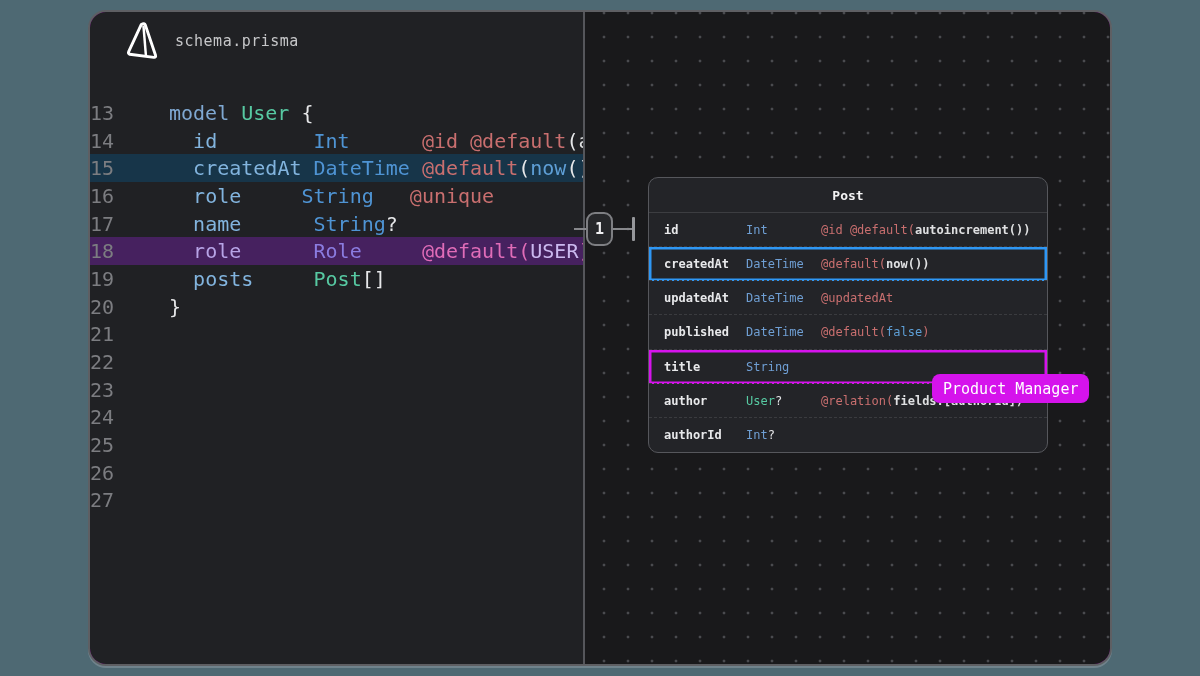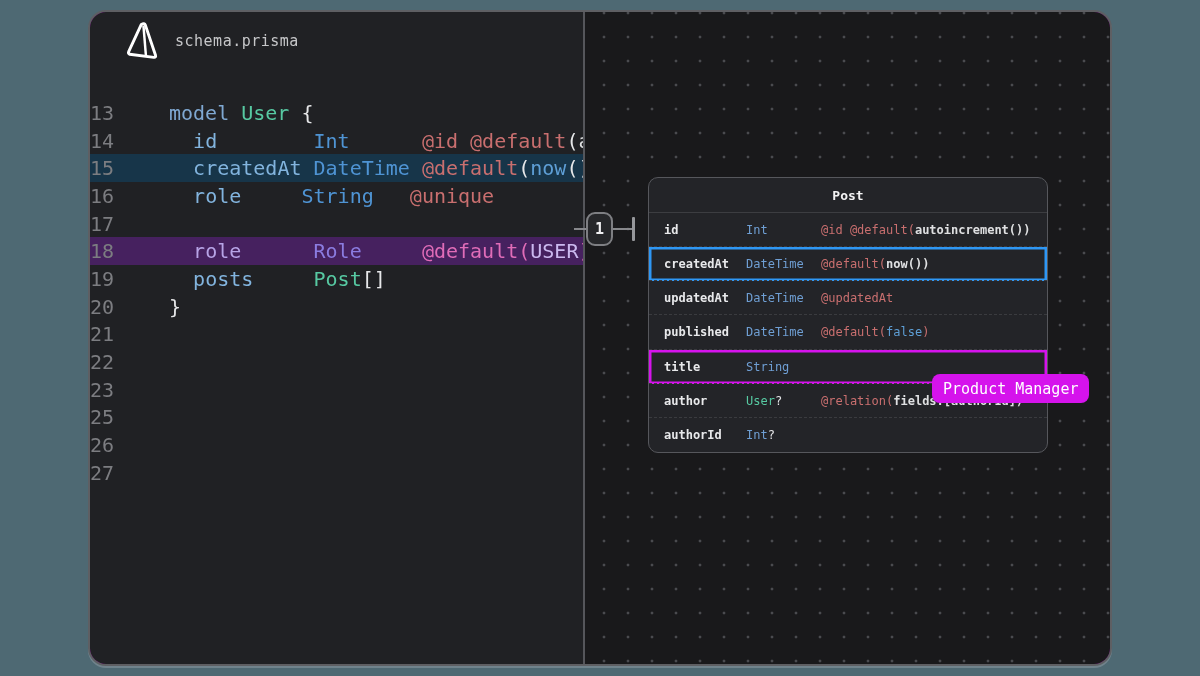--- a/index.html
+++ b/index.html
@@ -90,27 +90,28 @@
           <path d="M14.5 2.2 L3.2 26.5 Q2.4 28.2 4.1 28.9 L25.7 31.6 Q27.8 31.8 27.2 29.8 L18.2 3.0 Q17.3 0.6 14.5 2.2 Z" stroke="#ffffff" stroke-width="2.6" stroke-linejoin="round"></path>
           <path d="M16.4 3.2 L18.6 29.8" stroke="#ffffff" stroke-width="2.2"></path>
         </svg>
         <span class="file-name">schema.prisma</span>
       </div>
       <div class="code" id="code-area">
           <div class="line"><span class="gutter">13</span><span class="src"><span class="tk-kw">model </span><span class="tk-model">User</span><span class="tk-plain"> {</span></span></div>
           <div class="line"><span class="gutter">14</span><span class="src"><span class="tk-plain">  </span><span class="tk-field">id</span><span class="tk-plain">        </span><span class="tk-type">Int</span><span class="tk-plain">      </span><span class="tk-attr">@id @default</span><span class="tk-plain">(</span><span class="tk-fn">autoincrement</span></span></div>
           <div class="line hl-blue"><span class="gutter">15</span><span class="src"><span class="tk-plain">  </span><span class="tk-field">createdAt</span><span class="tk-plain"> </span><span class="tk-type">DateTime</span><span class="tk-plain"> </span><span class="tk-attr">@default</span><span class="tk-plain">(</span><span class="tk-const">now</span><span class="tk-plain">())</span></span></div>
           <div class="line"><span class="gutter">16</span><span class="src"><span class="tk-plain">  </span><span class="tk-field">role</span><span class="tk-plain">     </span><span class="tk-type">String</span><span class="tk-plain">   </span><span class="tk-attr">@unique</span></span></div>
-          <div class="line"><span class="gutter">17</span></div>
+          <div class="line"><span class="gutter">17</span><span class="src"><span class="tk-plain">  </span><span class="tk-field">name</span><span class="tk-plain">      </span><span class="tk-type">String</span><span class="tk-plain">?</span></span></div>
           <div class="line hl-purple"><span class="gutter">18</span><span class="src"><span class="tk-pplain">  </span><span class="tk-pfield">role</span><span class="tk-pplain">      </span><span class="tk-ptype">Role</span><span class="tk-pplain">     </span><span class="tk-pattr">@default</span><span class="tk-pattr">(</span><span class="tk-pplain">USER</span><span class="tk-pattr">)</span></span></div>
           <div class="line"><span class="gutter">19</span><span class="src"><span class="tk-plain">  </span><span class="tk-field">posts</span><span class="tk-plain">     </span><span class="tk-model">Post</span><span class="tk-plain">[]</span></span></div>
           <div class="line"><span class="gutter">20</span><span class="src"><span class="tk-plain">}</span></span></div>
           <div class="line"><span class="gutter">21</span><span class="src"></span></div>
           <div class="line"><span class="gutter">22</span><span class="src"></span></div>
           <div class="line"><span class="gutter">23</span><span class="src"></span></div>
+          <div class="line"><span class="gutter">24</span><span class="src"></span></div>
           <div class="line"><span class="gutter">25</span><span class="src"></span></div>
           <div class="line"><span class="gutter">26</span><span class="src"></span></div>
           <div class="line"><span class="gutter">27</span><span class="src"></span></div>
         </div>
       <div class="connector-stub"></div>
     </div>
 
     <div class="divider"></div>
 
     <div class="canvas">

